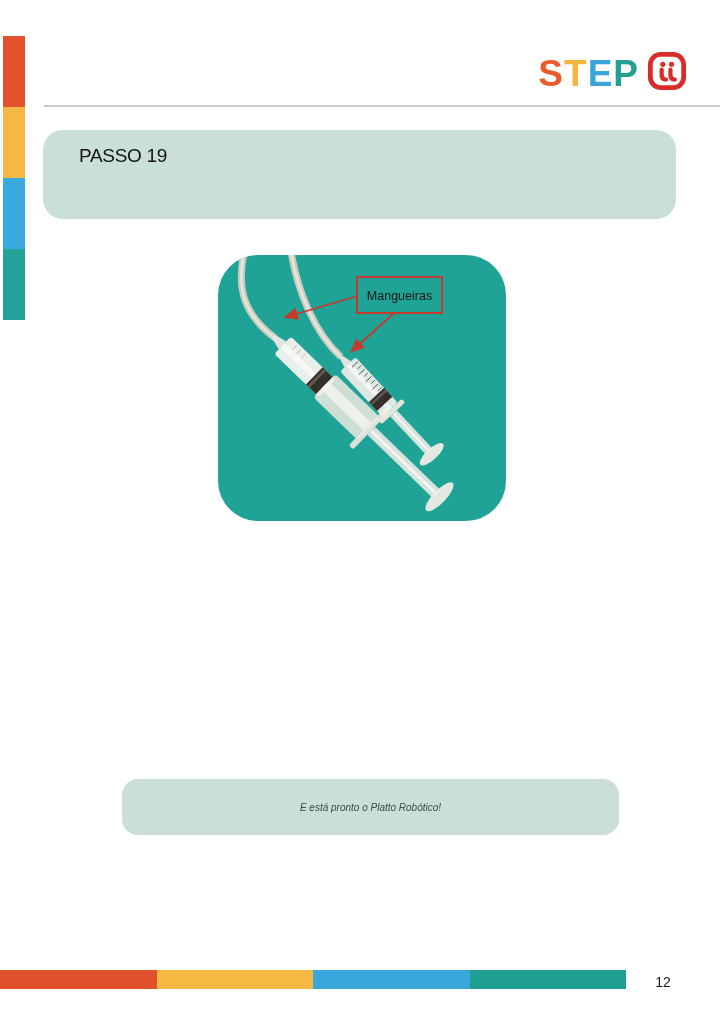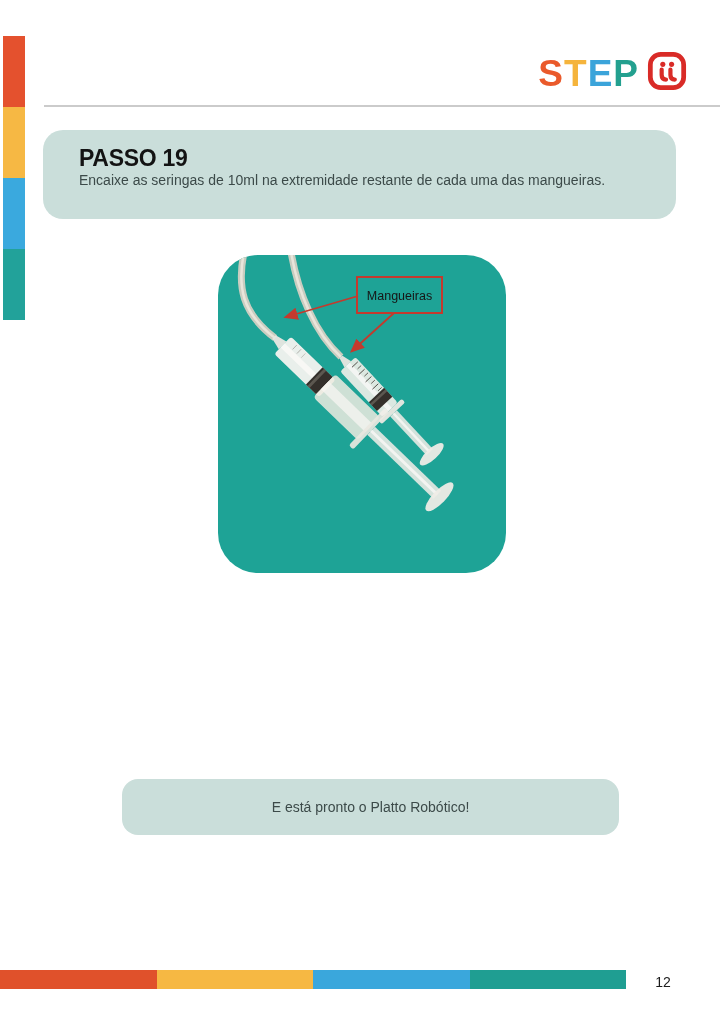--- a/index.html
+++ b/index.html
@@ -22,35 +22,35 @@
   .logo-text { font-size:37px; font-weight:700; letter-spacing:1px; line-height:1; display:flex; }
 
   
   .rule { position:absolute; top:105px; left:44px; width:676px; height:2px; background:#cbcbcb; }
 
   
   .step-card {
     position:absolute; left:43px; top:130px; width:633px; height:89px;
     border-radius:20px; padding:15px 36px;
   }
-  .step-title { font-size:23px; font-weight:700; color:#131313; letter-spacing:-0.3px; }
+  .step-title { font-size:19px; font-weight:400; color:#131313; letter-spacing:-0.3px; margin-bottom:9px; }
   .step-desc { font-size:14px; color:#3c4a49; }
 
   
   .figure-box {
-    position:absolute; left:218px; top:255px; width:288px; height:318px;
+    position:absolute; left:218px; top:255px; width:288px; height:266px;
     border-radius:40px; overflow:hidden;
   }
   .figure-box svg { display:block; }
 
   
   .completion-card {
     position:absolute; left:122px; top:779px; width:497px; height:56px;
     border-radius:16px; display:flex; align-items:center; justify-content:center;
-    font-size:14px; color:#3c4a49;
+    font-size:10px; color:#3c4a49;font-style:italic;
   }
 
   
   .footer-bar { position:absolute; left:0; top:970px; width:626px; height:19px; display:flex; }
   .footer-bar .seg { width:156.5px; height:19px; }
   .page-number { position:absolute; top:974px; left:651px; width:24px; text-align:center; font-size:14px; color:#1c1c1c; }
 </style>
 </head>
 <body>
 
@@ -78,21 +78,20 @@
         <path d="M15.4,19.5 L15.4,25.2 Q15.4,30 20,30" fill="none" stroke="#d92b27" stroke-width="4.4" stroke-linecap="round"></path>
         <path d="M24.6,19.5 L24.6,25.2 Q24.6,30 29.2,30" fill="none" stroke="#d92b27" stroke-width="4.4" stroke-linecap="round"></path>
       </svg>
     </span>
   </div>
 
   <div class="rule"></div>
 
   <div class="step-card" style="background: rgb(202, 222, 218);">
     <div class="step-title">PASSO 19</div>
-    <div class="step-desc">Encaixe as seringas de 10ml na extremidade restante de cada uma das mangueiras.</div>
   </div>
 
   <div class="figure-box" style="background: rgb(30, 163, 150);">
     <svg width="288" height="266" viewBox="0 0 288 266">
       <defs>
         <marker id="arr" markerWidth="9" markerHeight="8" refX="6.5" refY="3.5" orient="auto">
           <path d="M0,0 L8,3.5 L0,7 Z" fill="#c43a2d"></path>
         </marker>
       </defs>
 

